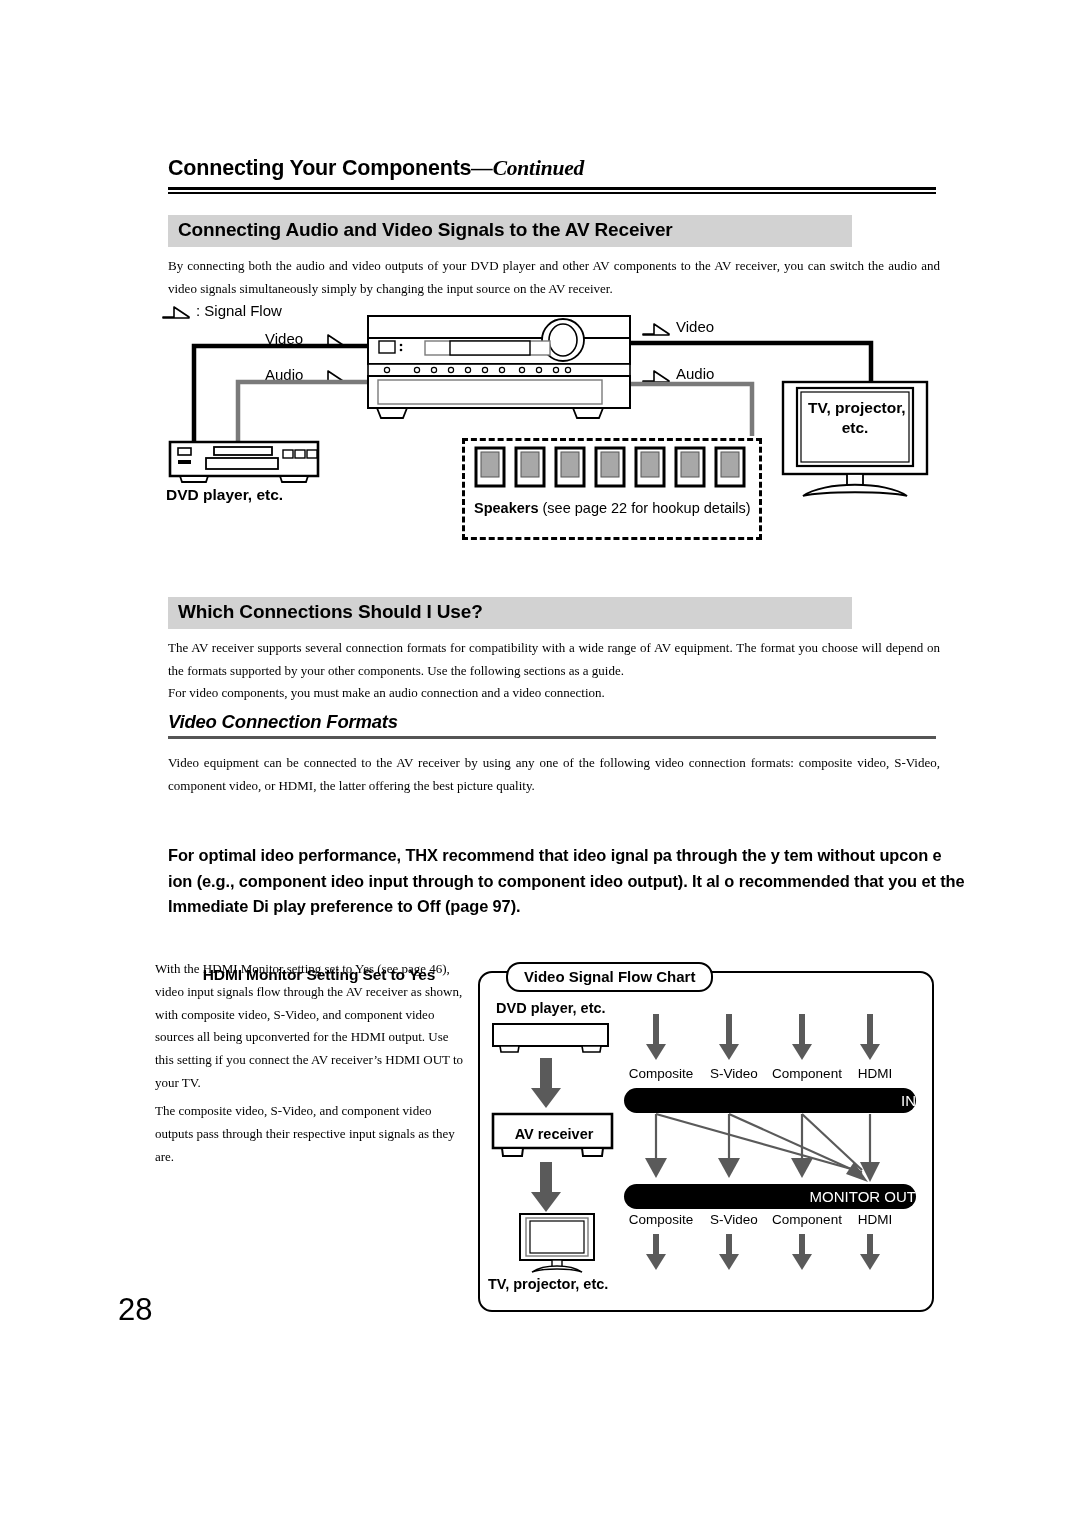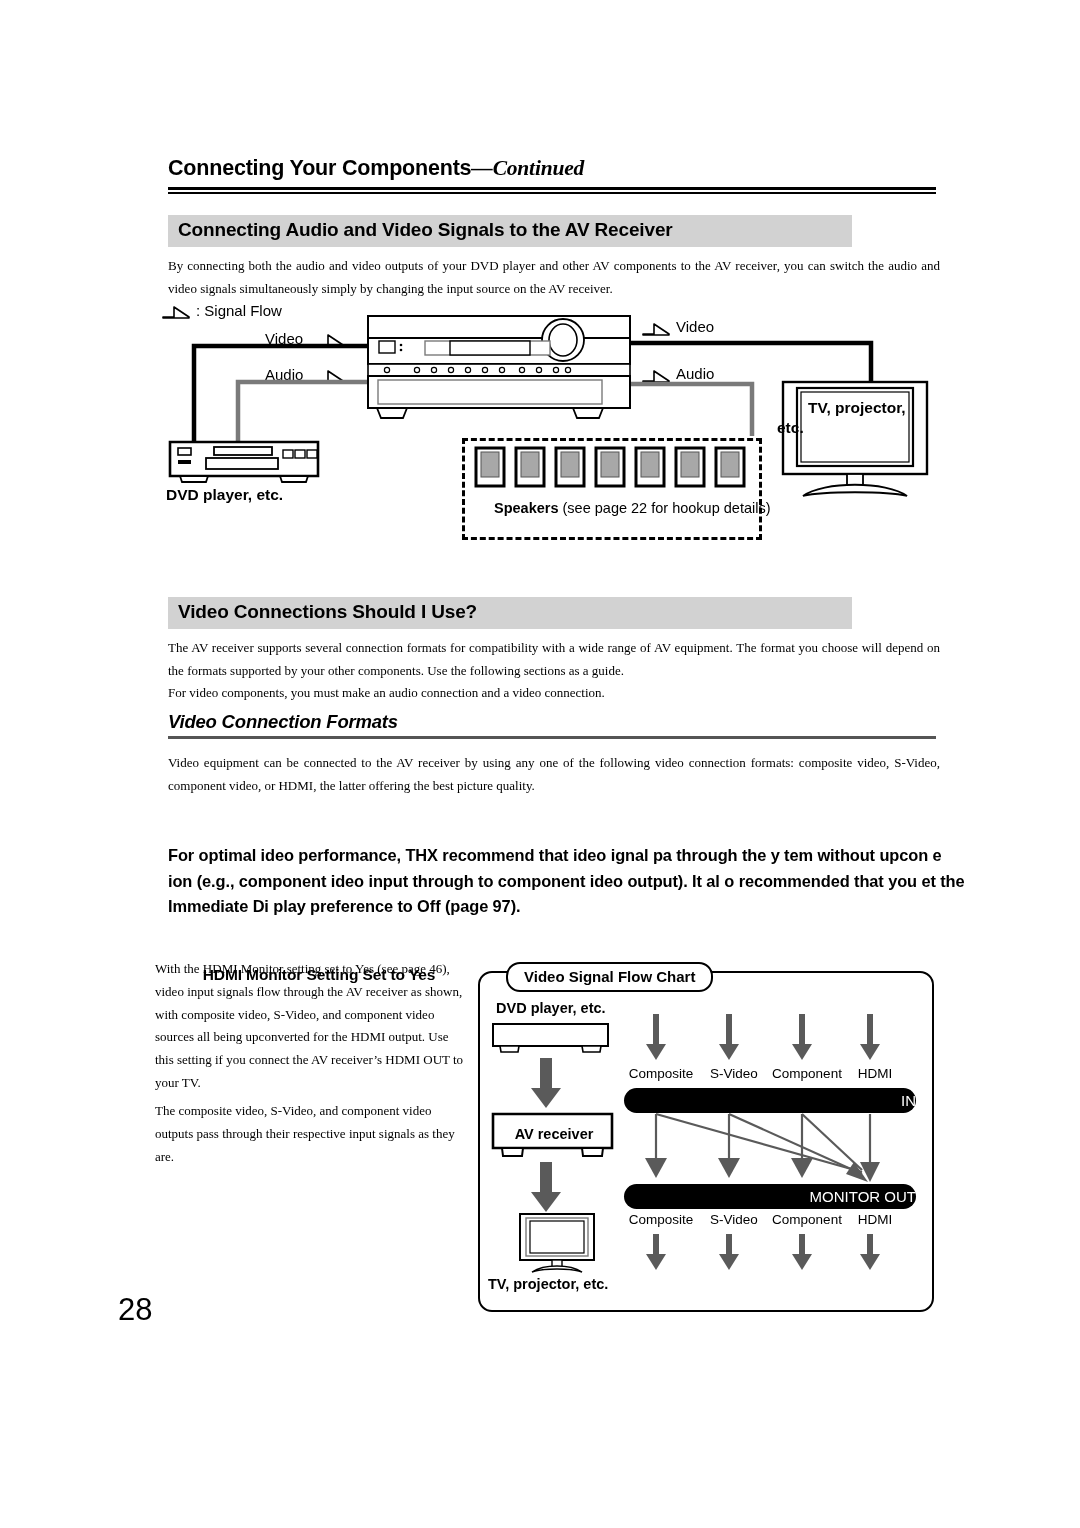--- a/index.html
+++ b/index.html
@@ -173,21 +173,21 @@
     <div class="lblb" style="left:6px;top:190px;">DVD player, etc.</div>
 
     <svg style="position:absolute;left:615px;top:82px;" width="160" height="122">
       <rect x="8" y="4" width="144" height="92" fill="#fff" stroke="#000" stroke-width="2.4"></rect>
       <rect x="22" y="10" width="116" height="78" fill="#fff" stroke="#000" stroke-width="2.2"></rect>
       <rect x="26" y="14" width="108" height="70" fill="#fff" stroke="#000" stroke-width="1.2"></rect>
       <rect x="72" y="96" width="16" height="12" fill="#fff" stroke="#000" stroke-width="1.8"></rect>
       <path d="M28,118 C48,103 112,103 132,118 C112,113 48,113 28,118 Z" fill="#fff" stroke="#000" stroke-width="1.8"></path>
     </svg>
     <div class="lblb" style="left:648px;top:103px;text-align:center;width:94px;">TV, projector,</div>
-    <div class="lblb" style="left:617px;top:123px;width:94px;">etc.</div>
+    <div class="lblb" style="left:648px;top:123px;text-align:center;width:94px;">etc.</div>
 
     <div style="position:absolute;left:302px;top:142px;width:300px;height:102px;
                 border:3px dashed #000;box-sizing:border-box;background:#fff;"></div>
     <svg style="position:absolute;left:308px;top:148px;" width="288" height="46">
       <g>
         <rect x="8" y="4" width="28" height="38" fill="#fff" stroke="#000" stroke-width="3"></rect>
         <rect x="13" y="8" width="18" height="25" fill="#a8a8a8" stroke="#555" stroke-width="1"></rect>
         <rect x="48" y="4" width="28" height="38" fill="#fff" stroke="#000" stroke-width="3"></rect>
         <rect x="53" y="8" width="18" height="25" fill="#a8a8a8" stroke="#555" stroke-width="1"></rect>
         <rect x="88" y="4" width="28" height="38" fill="#fff" stroke="#000" stroke-width="3"></rect>
@@ -195,25 +195,25 @@
         <rect x="128" y="4" width="28" height="38" fill="#fff" stroke="#000" stroke-width="3"></rect>
         <rect x="133" y="8" width="18" height="25" fill="#a8a8a8" stroke="#555" stroke-width="1"></rect>
         <rect x="168" y="4" width="28" height="38" fill="#fff" stroke="#000" stroke-width="3"></rect>
         <rect x="173" y="8" width="18" height="25" fill="#a8a8a8" stroke="#555" stroke-width="1"></rect>
         <rect x="208" y="4" width="28" height="38" fill="#fff" stroke="#000" stroke-width="3"></rect>
         <rect x="213" y="8" width="18" height="25" fill="#a8a8a8" stroke="#555" stroke-width="1"></rect>
         <rect x="248" y="4" width="28" height="38" fill="#fff" stroke="#000" stroke-width="3"></rect>
         <rect x="253" y="8" width="18" height="25" fill="#a8a8a8" stroke="#555" stroke-width="1"></rect>
       </g>
     </svg>
-    <div class="lblmix" style="left:314px;top:204px;margin-left:20px;"><b>Speakers</b><span> (see page 22 for hookup details)</span></div>
+    <div class="lblmix" style="left:314px;top:204px;"><b>Speakers</b><span> (see page 22 for hookup details)</span></div>
   </div>
 
   <div class="graybar" style="top:597px;">
-    <span>Video Connections Should I Use?</span>
+    <span>Which Connections Should I Use?</span>
   </div>
 
   <p class="para j" style="left:168px;top:637px;width:772px;margin:0;">The AV receiver supports several connection formats for compatibility with a wide range of AV equipment. The format you choose will depend on the formats supported by your other components. Use the following sections as a guide.</p>
   <p class="para" style="left:168px;top:682px;width:772px;margin:0;">For video components, you must make an audio connection and a video connection.</p>
 
   <div class="subhead" style="top:711px;">
     <span class="s">Video Connection Formats</span>
     <div class="r"></div>
   </div>
 

